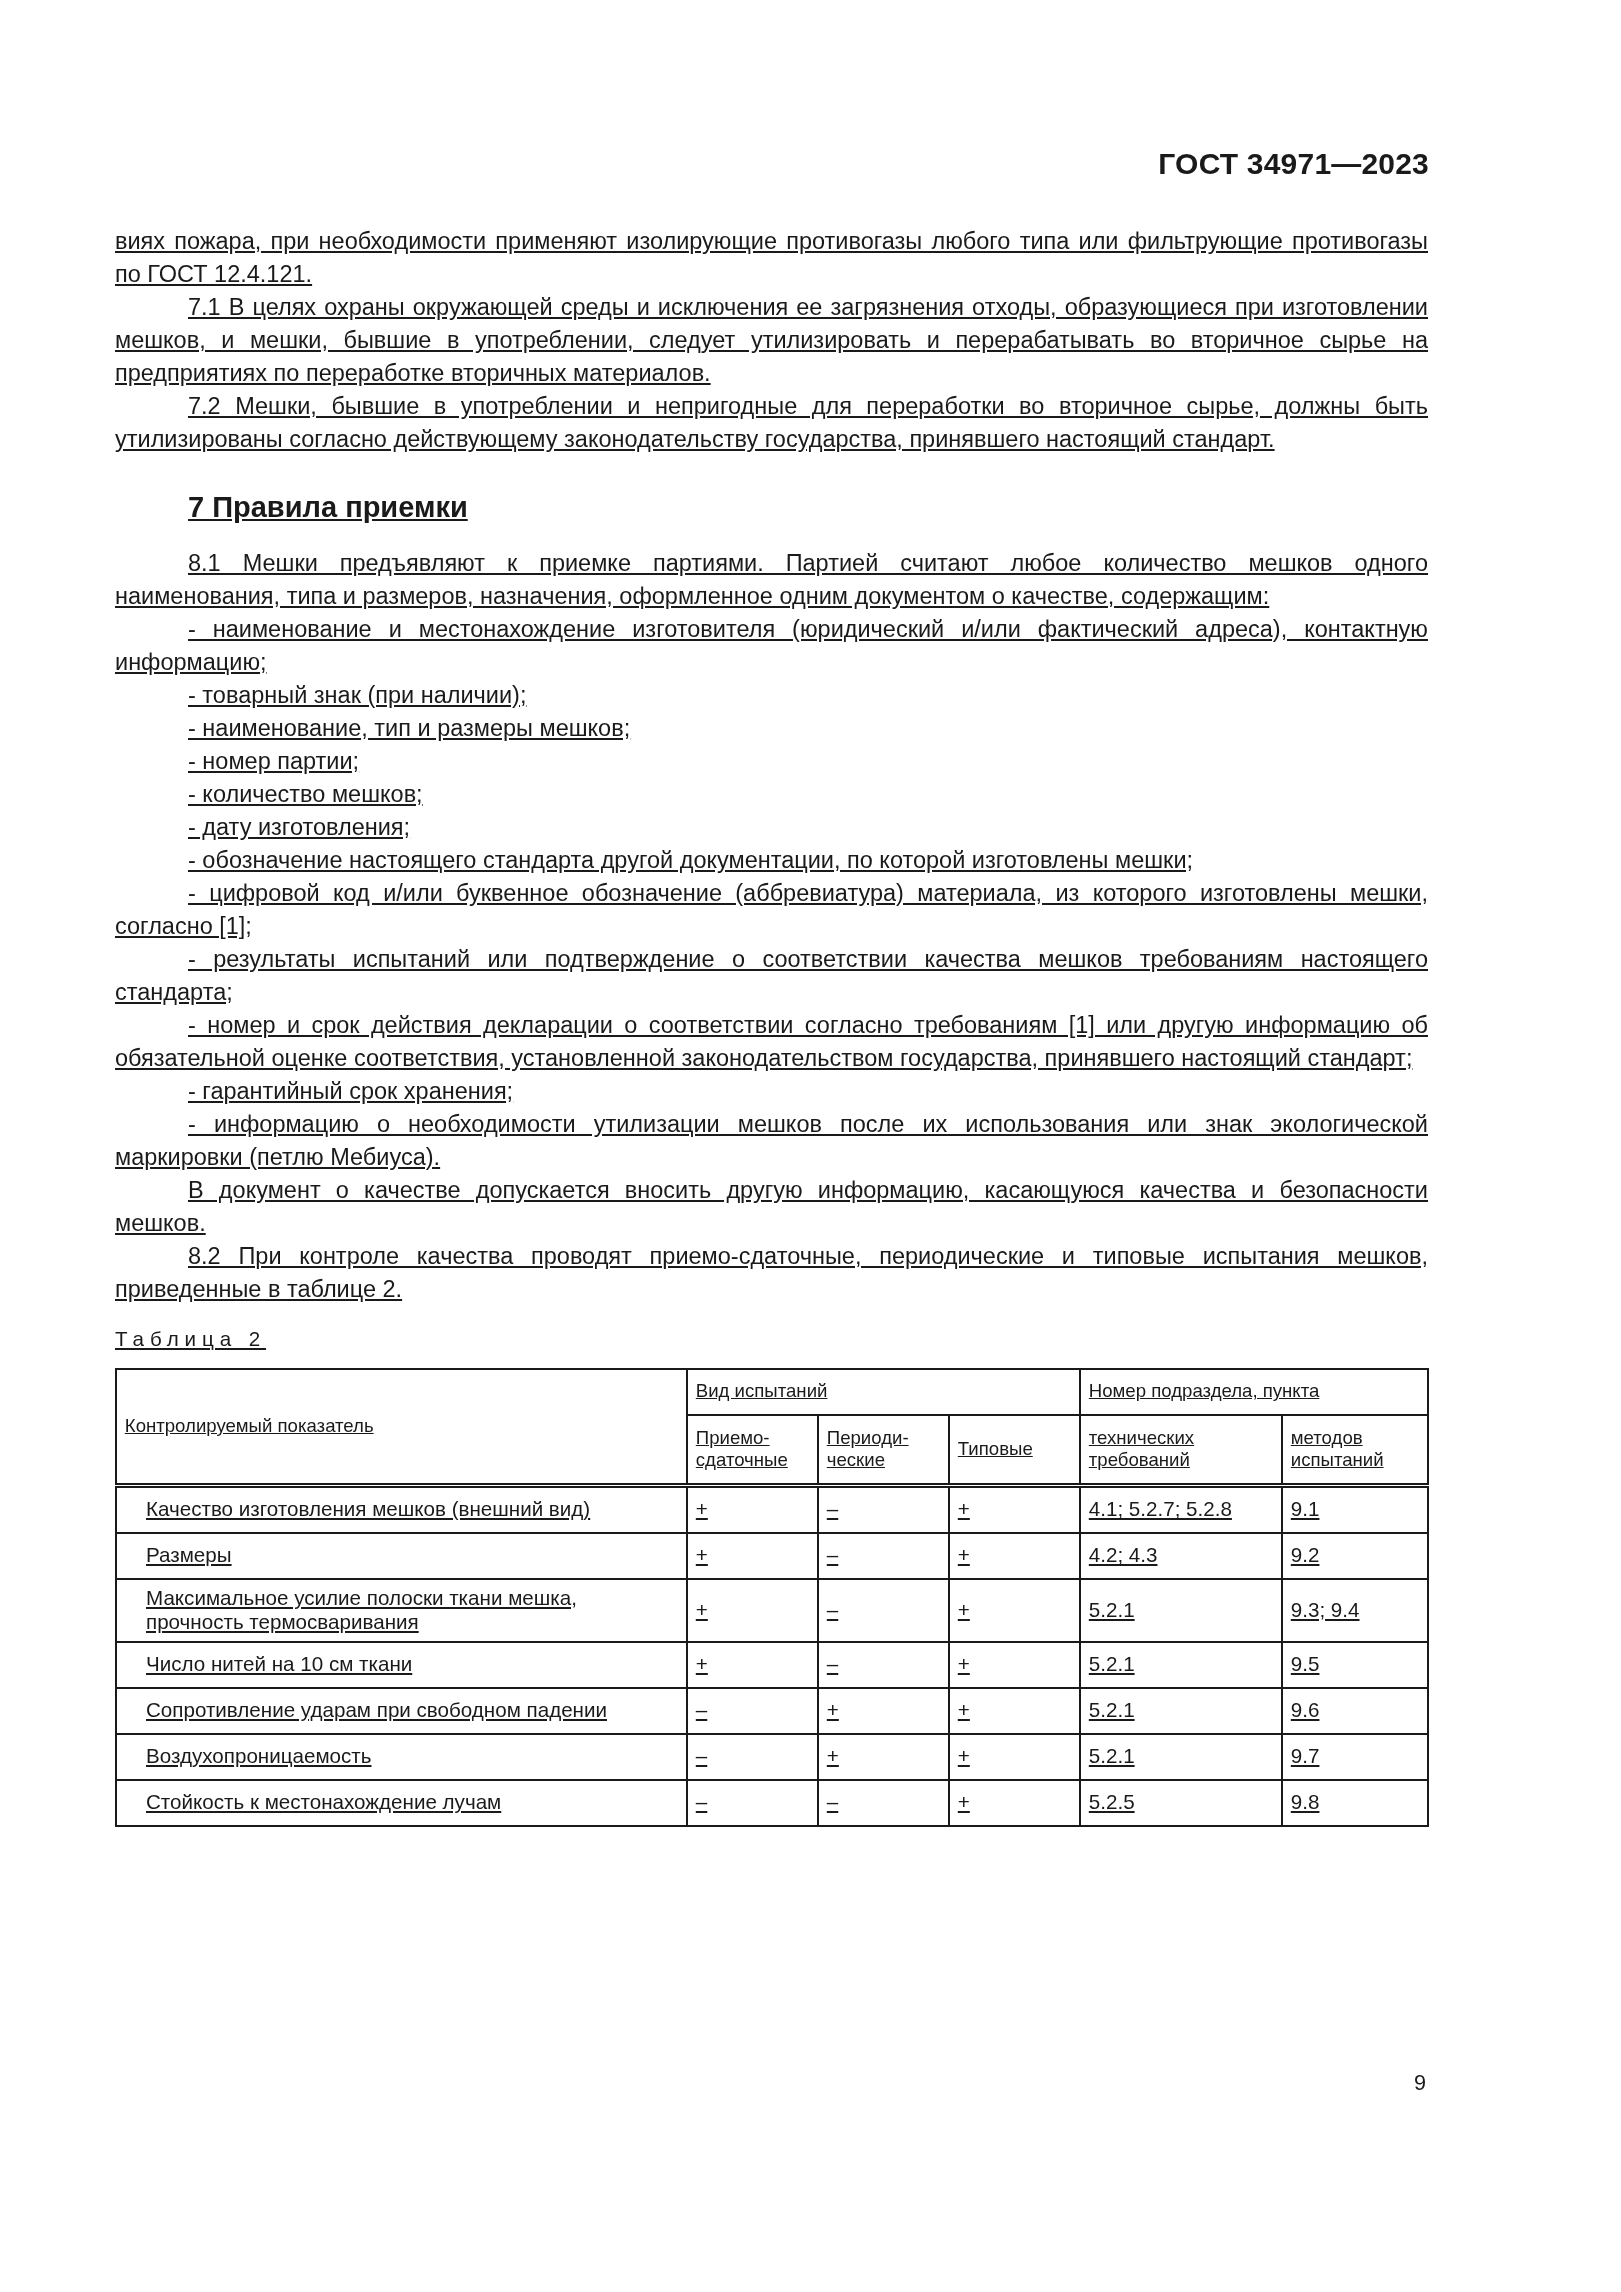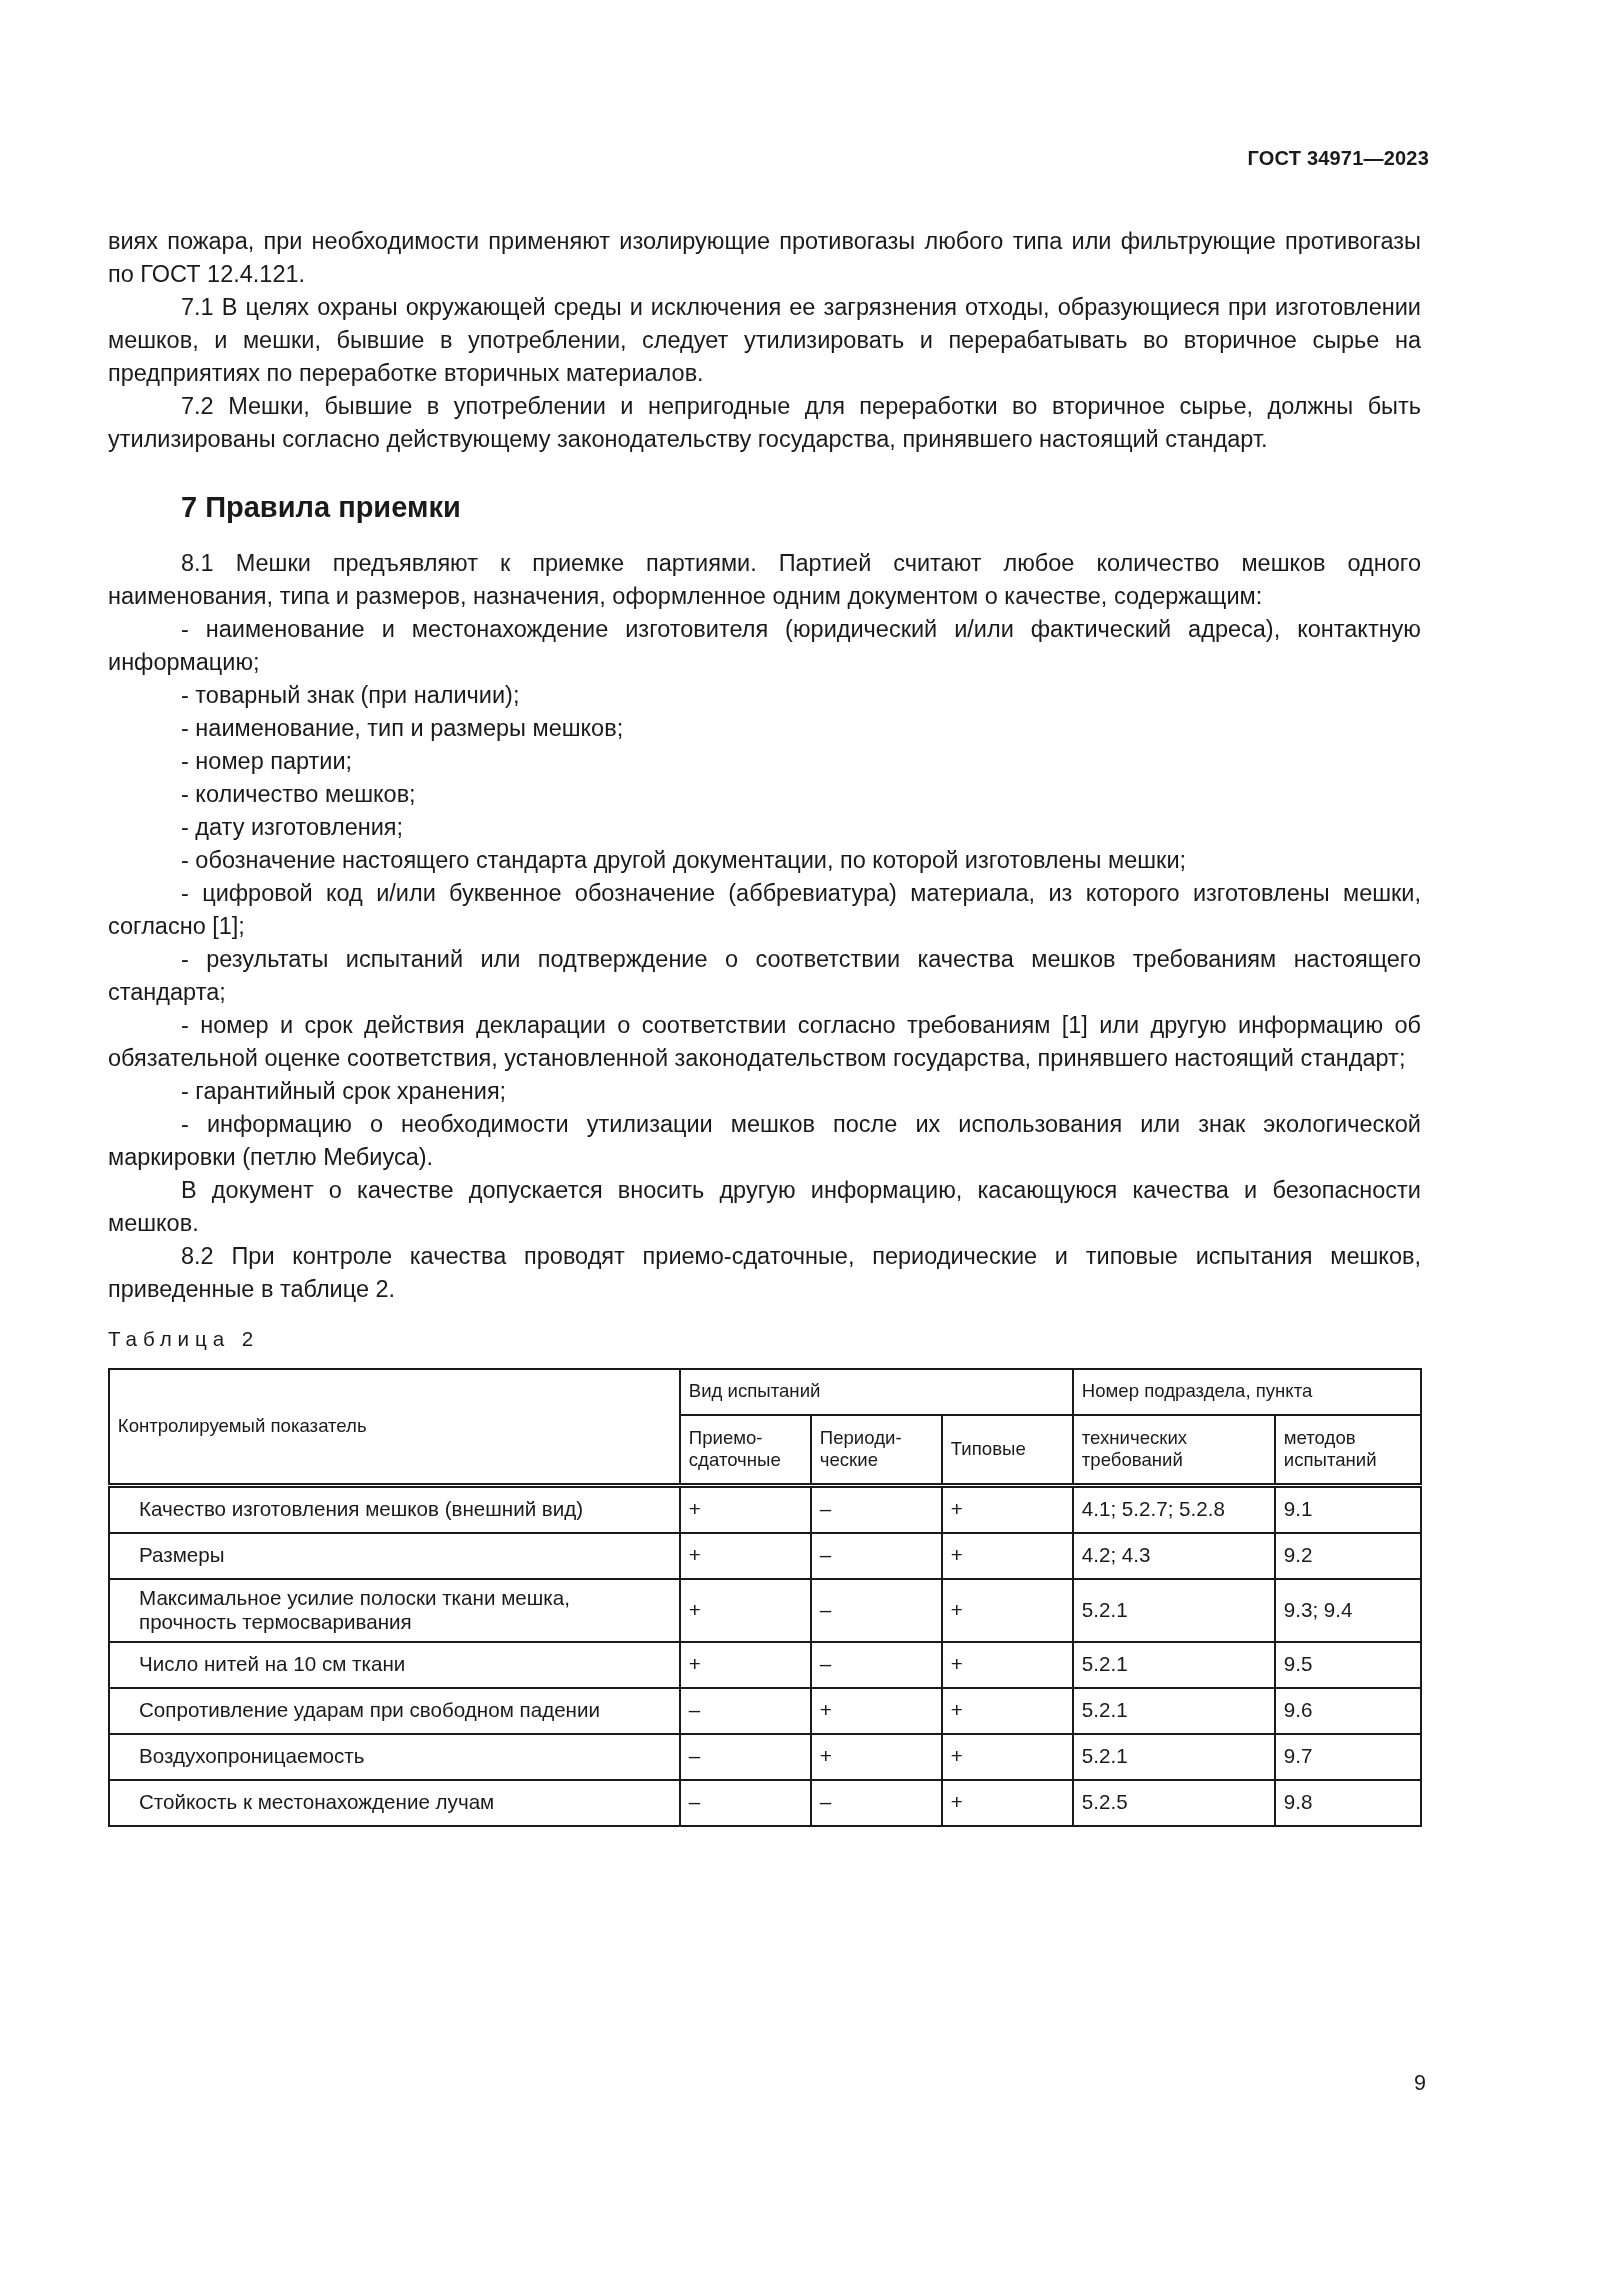--- a/index.html
+++ b/index.html
@@ -3,25 +3,25 @@
 <meta charset="utf-8">
 <style>
   html, body { margin: 0; padding: 0; background: #ffffff; }
   body {
     width: 1621px; height: 2293px; position: relative; overflow: hidden;
     font-family: "Liberation Sans", "DejaVu Sans", sans-serif;
     color: #1a1a1a;
   }
   .doc-header {
     position: absolute; top: 147px; right: 192px;
-    font-weight: bold; font-size: 20px; letter-spacing: 0.2px;
+    font-weight: bold; font-size: 30px; letter-spacing: 0.2px;
   }
   .content {
-    position: absolute; left: 108px; top: 225px; width: 1313px;
-    font-size: 23.5px; line-height: 33px;
+    position: absolute; left: 115px; top: 225px; width: 1313px;
+    font-size: 23.5px; line-height: 33px; text-decoration: underline;
   }
   .p { margin: 0; text-align: justify; text-indent: 73px; }
   .p.noindent { text-indent: 0; }
   .p.last-left { text-align-last: left; }
   h2 {
     margin: 0; font-size: 29px; font-weight: bold; padding-left: 73px;
     line-height: 39px;
   }
   .h7 { margin-top: 33px; margin-bottom: 19.6px; }
   .h8 { margin-top: 32px; margin-bottom: 19.6px; }

